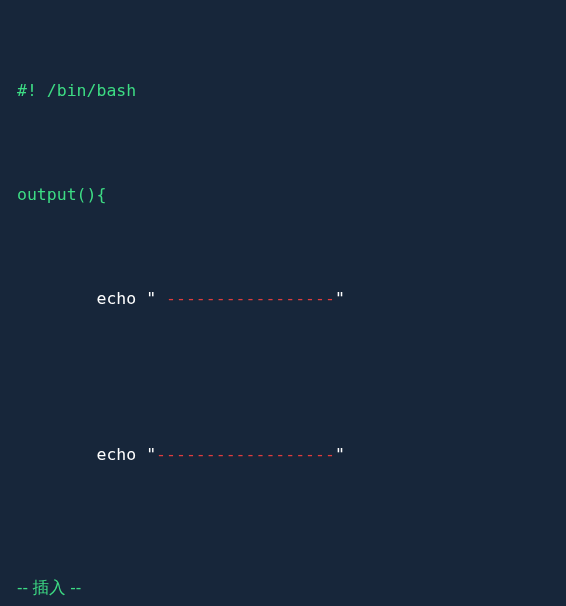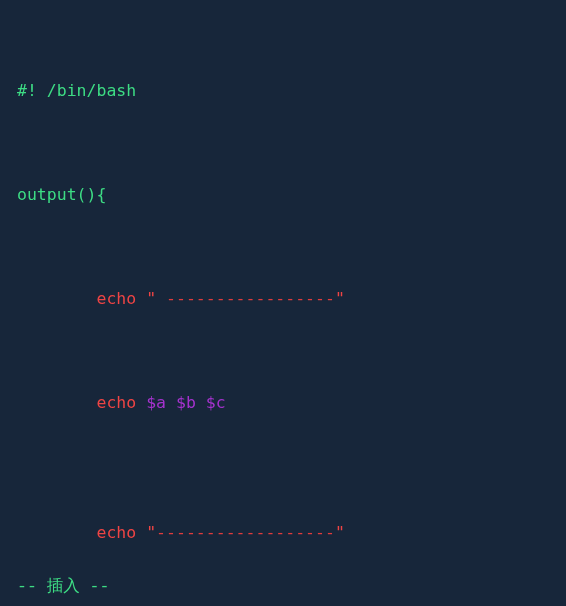--- a/index.html
+++ b/index.html
@@ -25,45 +25,44 @@
     top: 0px;
     white-space: pre;
   }
   .line {
     height: 26px;
     white-space: pre;
   }
 
   
   .c-green   { color: #3ddc84; }
-  .c-yellow  { color: #ef4444; text-align: right; }
+  .c-yellow  { color: #ffffff; text-align: right; }
   .c-purple  { color: #a432cd; }
   .c-dash    { color: #e13c3c; }
   .status {
     position: absolute;
     left: 17px;
     bottom: 6px;
     white-space: pre;
     color: #3ddc84;
   }
-  .cjk { font-family: Liberation Mono, monospace; }
+  .cjk { font-family: Liberation Sans, sans-serif; }
 </style>
 </head>
 <body>
 
 <div id="terminal">
   <div id="buffer">
 
     <div class="line"><span class="c-green">#! /bin/bash</span></div>
 
     <div class="line"><span class="c-green">output(){</span></div>
 
     <div class="line"><span>        </span><span class="c-yellow">echo</span><span> </span><span class="c-yellow">"</span><span> </span><span class="c-dash">-----------------</span><span class="c-yellow">"</span></div>
 
-    <div class="line"><span>        </span><span class="c-yellow">echo</span><span> </span><span class="c-purple">$a</span><span> </span><span class="c-purple">$b</span><span> </span><span class="c-purple">$c</span></div>
 
 
     <div class="line"><span>        </span><span class="c-yellow">echo</span><span> </span><span class="c-yellow">"</span><span class="c-dash">------------------</span><span class="c-yellow">"</span></div>
 
     
 
     
 
     
 

